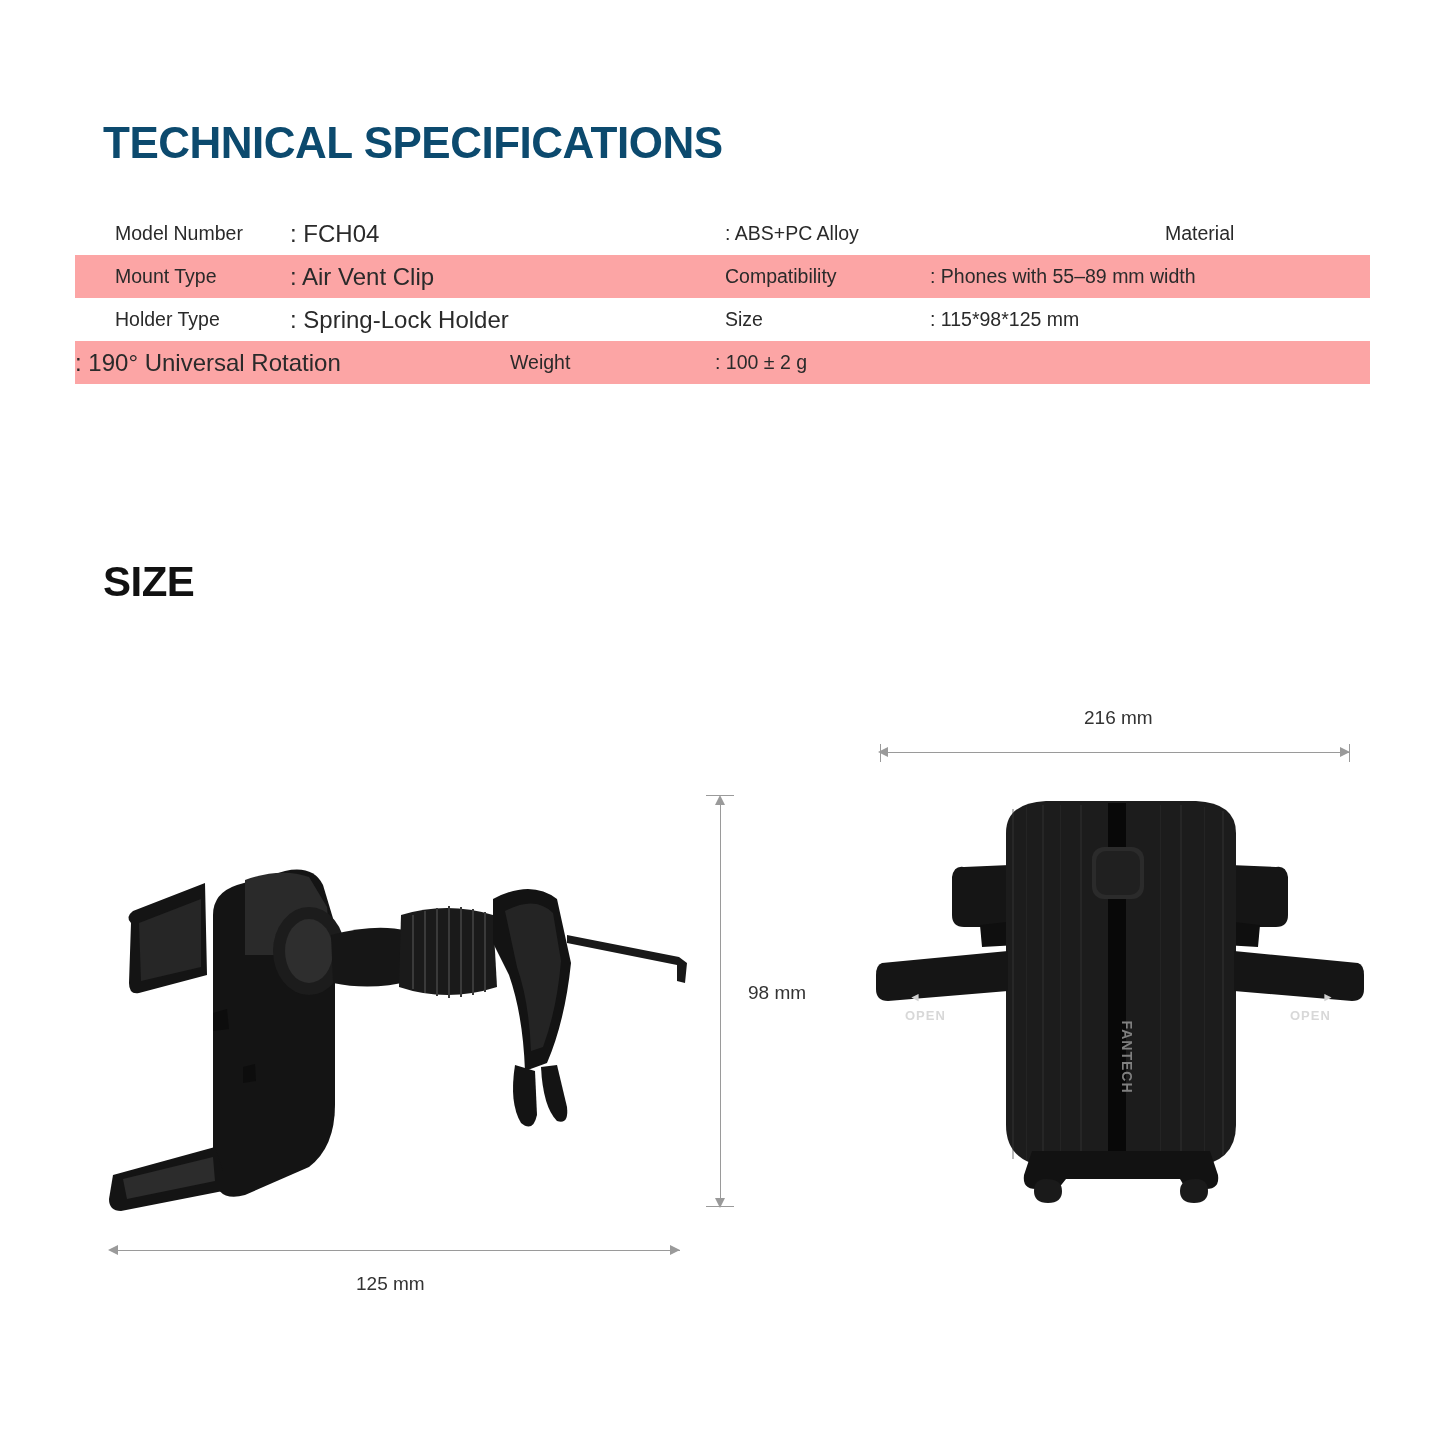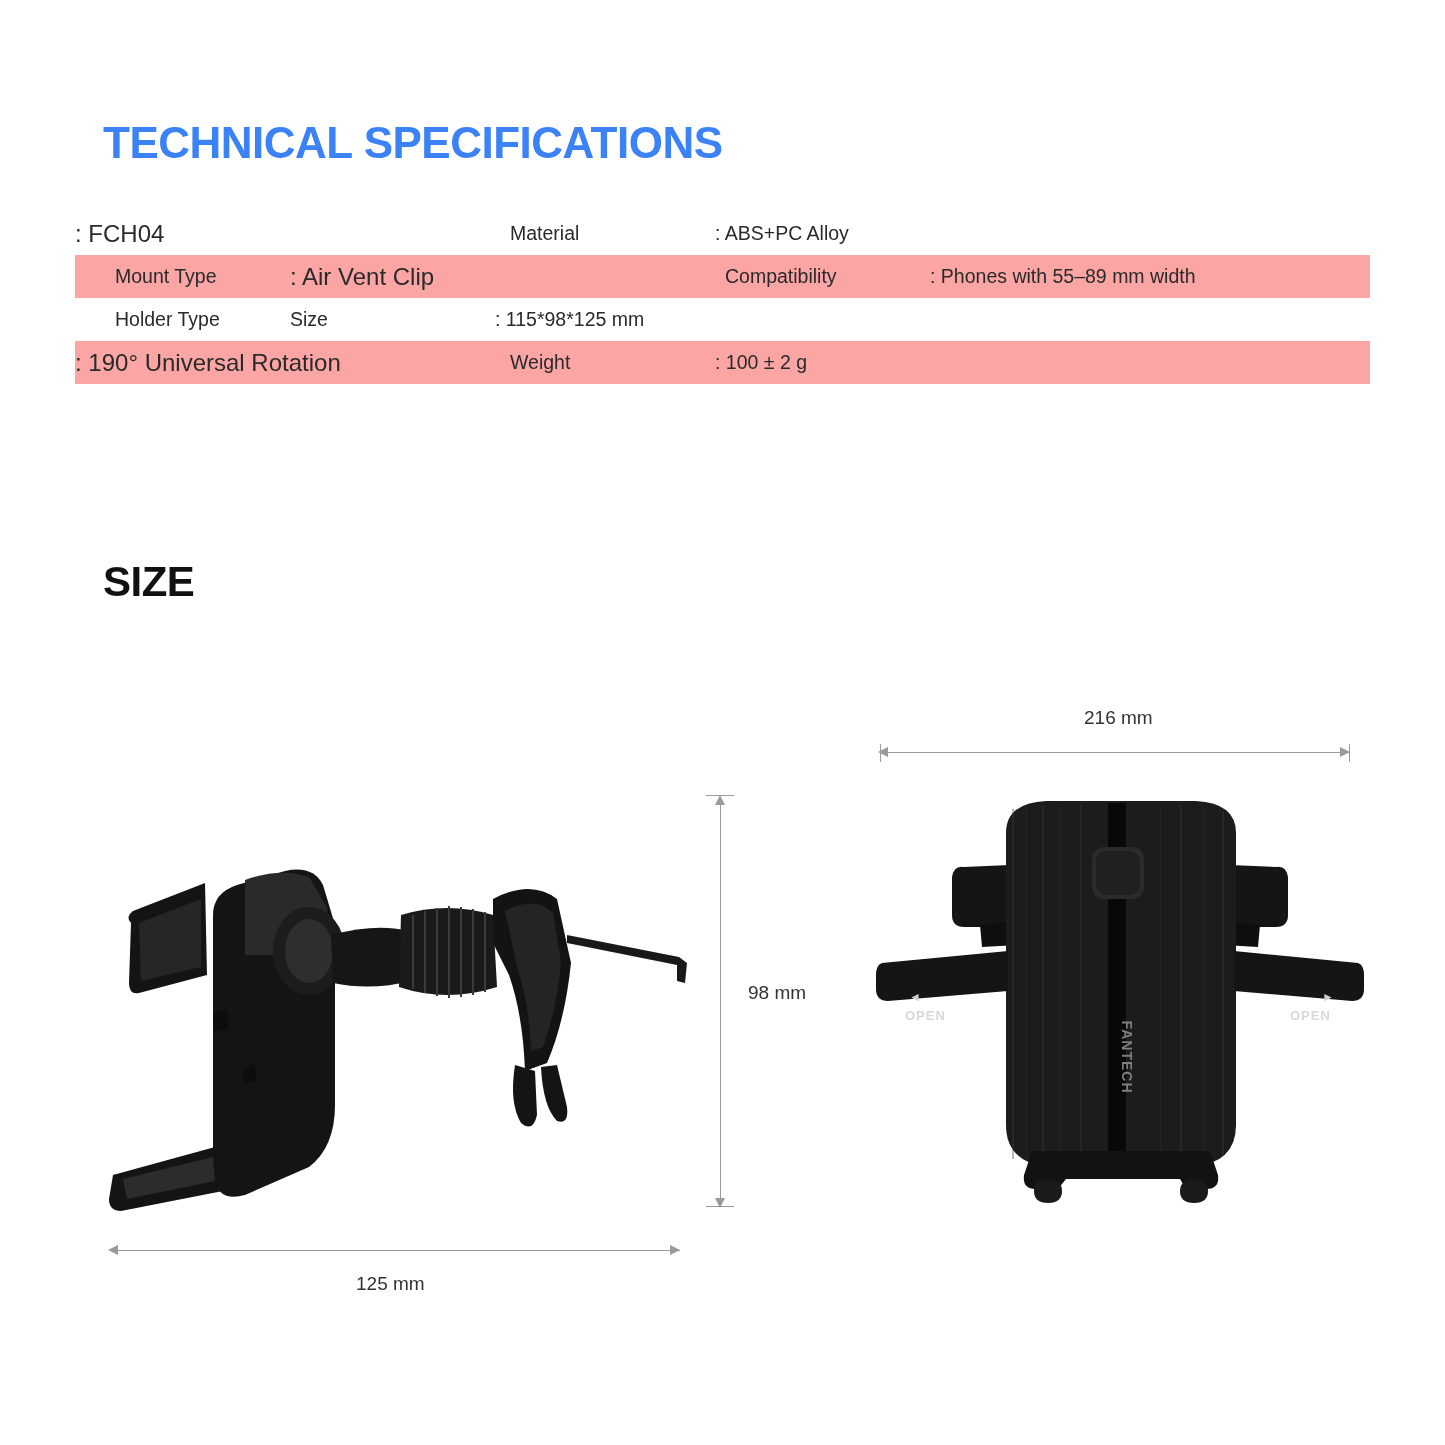--- a/index.html
+++ b/index.html
@@ -17,21 +17,21 @@
   }
 
   
   .specs-title {
     position: absolute;
     left: 103px;
     top: 118px;
     font-size: 44px;
     font-weight: bold;
     letter-spacing: -0.5px;
-    color: #3b82f6;
+    color: #0c4a6e;
   }
 
   .spec-table {
     position: absolute;
     left: 75px;
     top: 212px;
     width: 1295px;
   }
   .spec-row {
     display: flex;
@@ -136,34 +136,36 @@
   }
 </style>
 </head>
 <body>
 
 <div class="specs-title">TECHNICAL SPECIFICATIONS</div>
 
 <div class="spec-table">
 
   <div class="spec-row">
+    <div class="spec-cell spec-label">Model Number</div>
     <div class="spec-cell spec-value">: FCH04</div>
+    <div class="spec-cell spec-value-2">: ABS+PC Alloy</div>
     <div class="spec-cell spec-label-2">Material</div>
-    <div class="spec-cell spec-value-2">: ABS+PC Alloy</div>
   </div>
 
   <div class="spec-row alt">
     <div class="spec-cell spec-label">Mount Type</div>
     <div class="spec-cell spec-value">: Air Vent Clip</div>
     <div class="spec-cell spec-label-2">Compatibility</div>
     <div class="spec-cell spec-value-2">: Phones with 55–89 mm width</div>
   </div>
 
   <div class="spec-row">
     <div class="spec-cell spec-label">Holder Type</div>
+    <div class="spec-cell spec-value">: Spring-Lock Holder</div>
     <div class="spec-cell spec-label-2">Size</div>
     <div class="spec-cell spec-value-2">: 115*98*125 mm</div>
   </div>
 
   <div class="spec-row alt">
     <div class="spec-cell spec-value">: 190° Universal Rotation</div>
     <div class="spec-cell spec-label-2">Weight</div>
     <div class="spec-cell spec-value-2">: 100 ± 2 g</div>
   </div>
 

